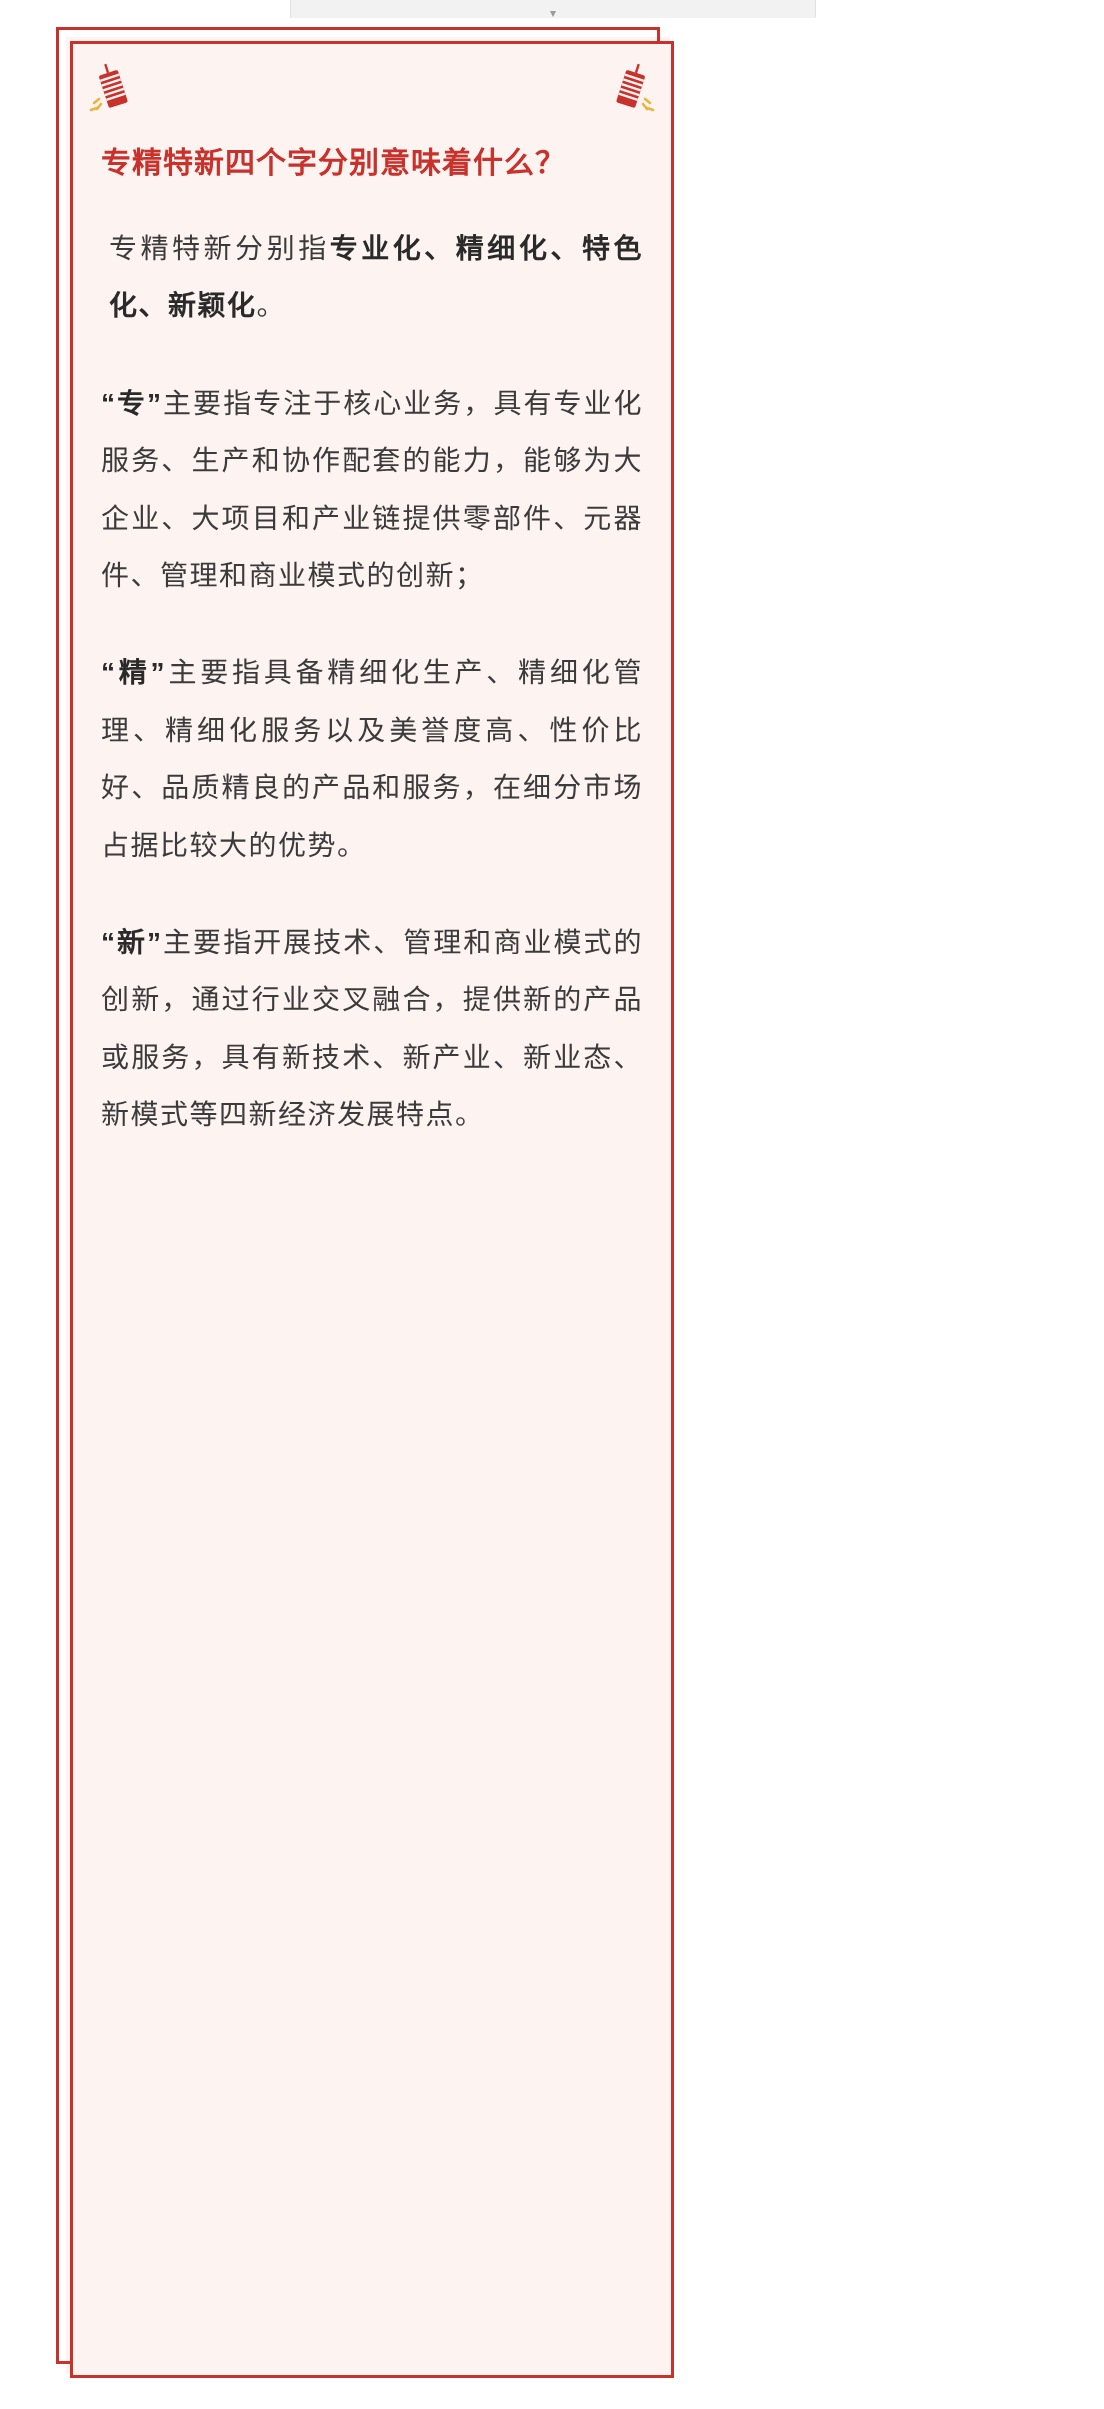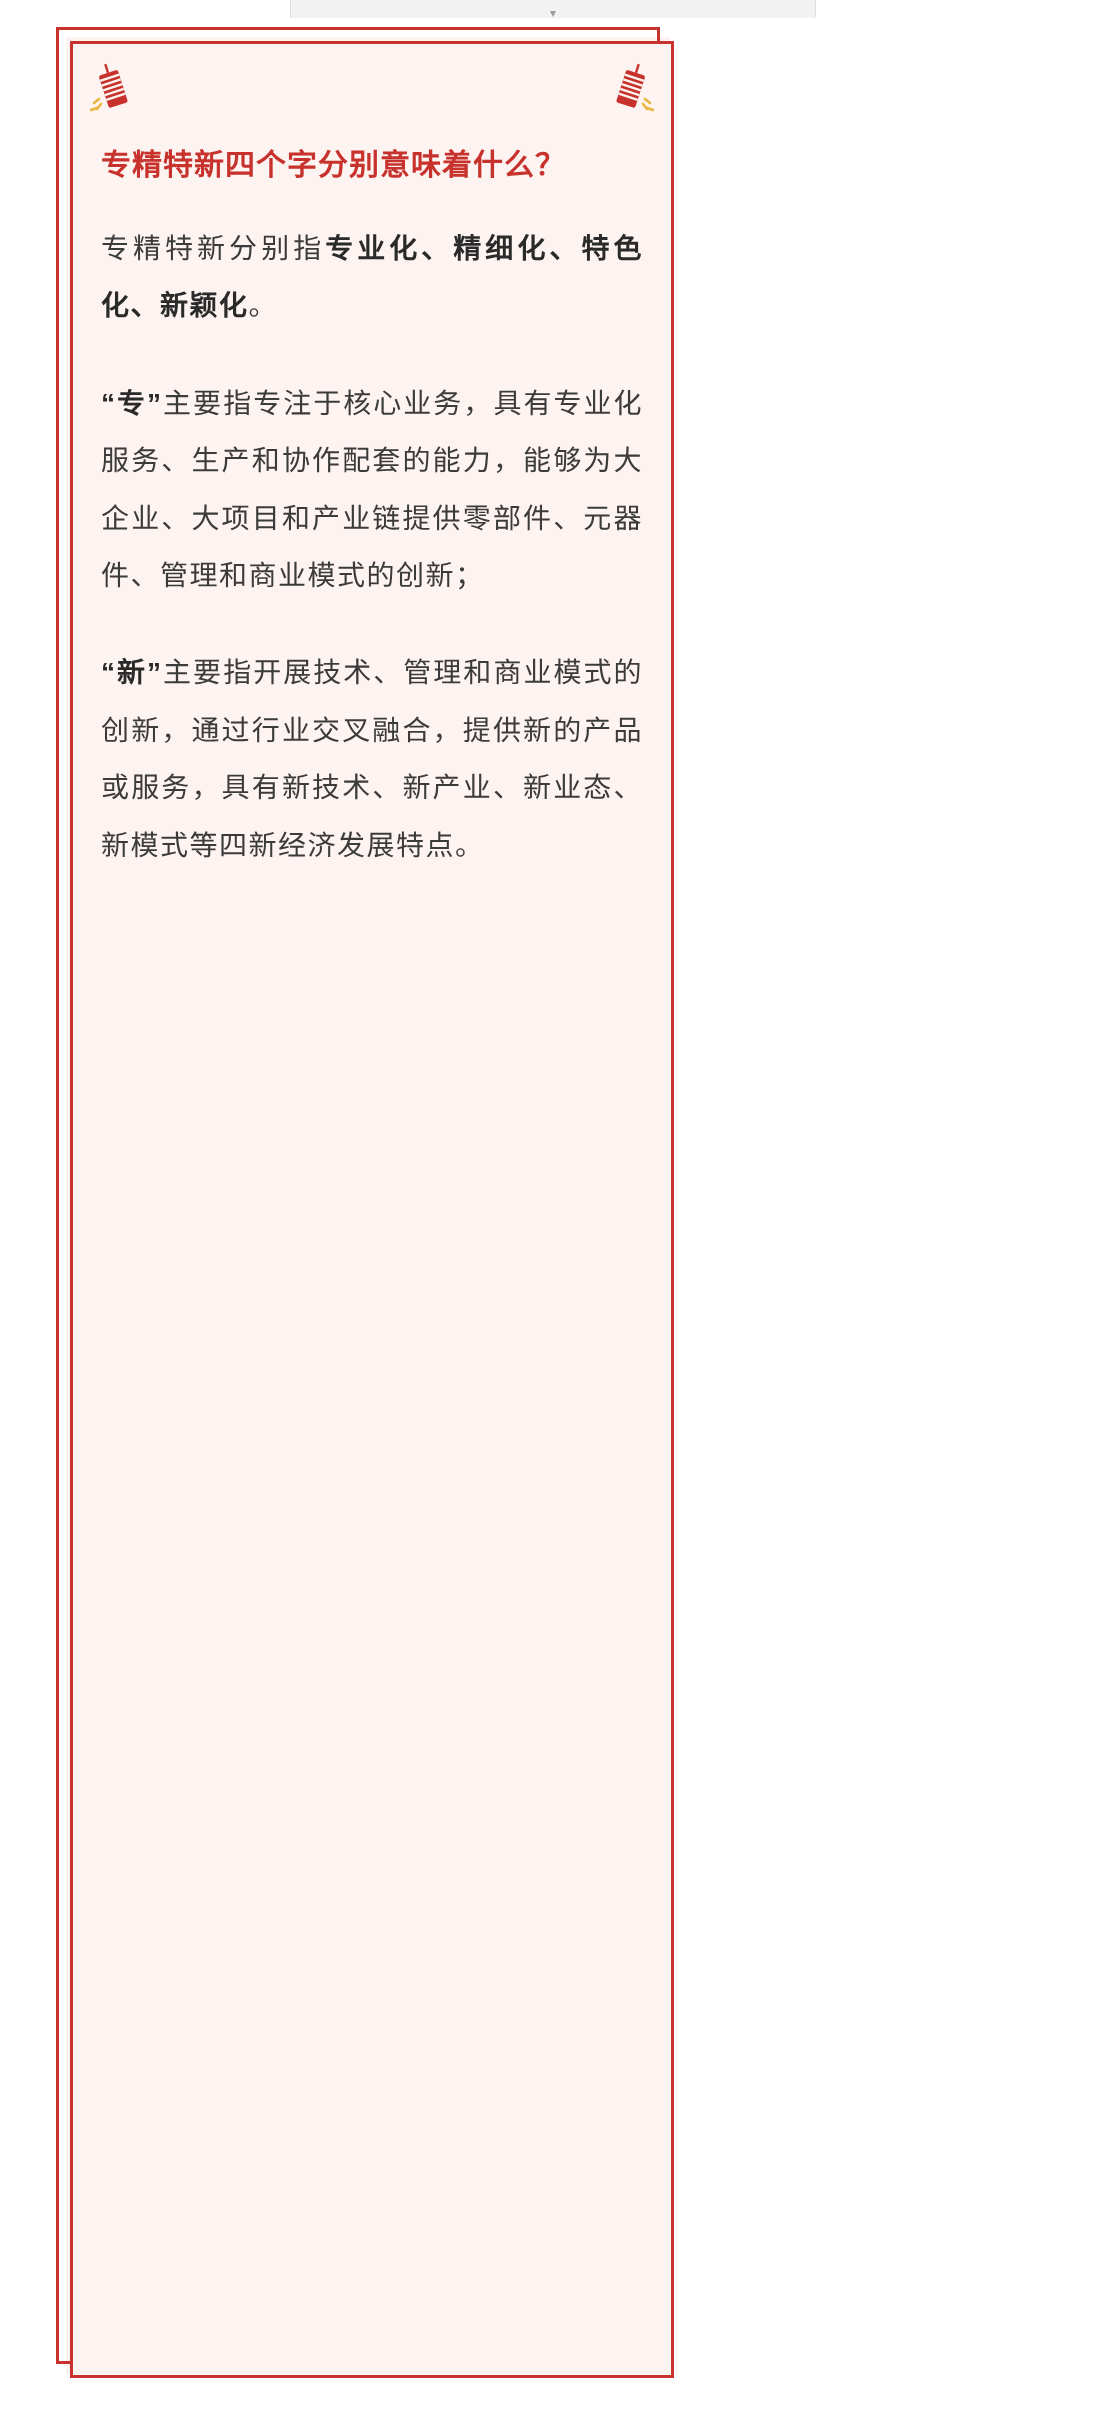--- a/index.html
+++ b/index.html
@@ -102,33 +102,33 @@
   .ornament.left { left: 10px; top: 14px; }
   .ornament.right { right: 10px; top: 14px; }
 
   .title {
     margin: 70px 0 0 0;
     color: #c8322c;
     font-size: 30px;
     font-weight: bold;
     letter-spacing: 1px;
     line-height: 1.4;
-    font-family: Liberation Serif, serif;
+    font-family: Liberation Mono, monospace;
   }
 
   .para {
     margin: 40px 0 0 0;
     color: #3b3b3b;
     font-size: 28px;
     line-height: 2.05;
     letter-spacing: 1.5px;
     text-align: justify;
     font-family: "Liberation Sans", "DejaVu Sans", sans-serif;
   }
-  .para.first { margin-top: 34px; }
+  .para.first { margin-top: 34px; margin-left: 8px; }
   .para b {
     font-weight: bold;
     color: #2a2a2a;
   }
 </style>
 </head>
 <body>
 
 <div class="page">
 
@@ -172,18 +172,19 @@
           </g>
           <path d="M49 45 l-5 -4 M46 51 l-4 -5 M52 52 l-6 -2" stroke="#e8b53f" stroke-width="2.6" stroke-linecap="round" fill="none"></path>
         </svg>
       </div>
 
       <h1 class="title">专精特新四个字分别意味着什么？</h1>
 
       <div id="paragraphs">
           <div class="para first"><span>专精特新分别指</span><b>专业化、精细化、特色化、新颖化</b><span>。</span></div>
           <div class="para"><b>“专”</b><span>主要指专注于核心业务，具有专业化服务、生产和协作配套的能力，能够为大企业、大项目和产业链提供零部件、元器件、管理和商业模式的创新；</span></div>
+          <div class="para"><b>“精”</b><span>主要指具备精细化生产、精细化管理、精细化服务以及美誉度高、性价比好、品质精良的产品和服务，在细分市场占据比较大的优势。</span></div>
           <div class="para"><b>“新”</b><span>主要指开展技术、管理和商业模式的创新，通过行业交叉融合，提供新的产品或服务，具有新技术、新产业、新业态、新模式等四新经济发展特点。</span></div>
         </div>
 
     </div>
   </div>
 </div>
 
 </body></html>

